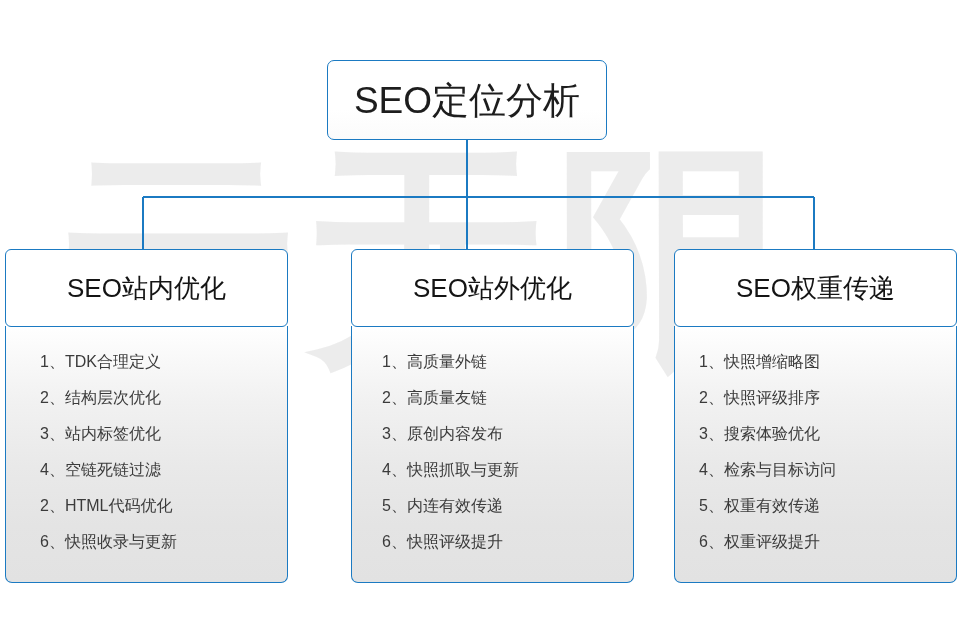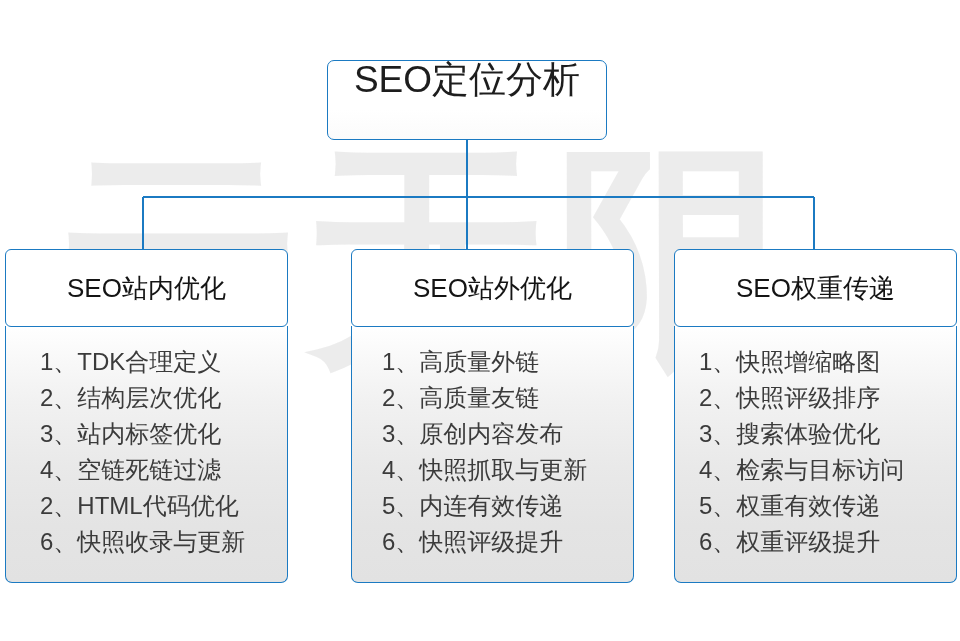--- a/index.html
+++ b/index.html
@@ -65,21 +65,21 @@
     position: absolute;
     left: 327px;
     top: 60px;
     width: 280px;
     height: 80px;
     box-sizing: border-box;
     border: 1.4px solid #1b7ac2;
     border-radius: 7px;
     background: linear-gradient(180deg, #ffffff 0%, #ffffff 62%, #fbfbfb 100%);
     display: flex;
-    align-items: flex-start;
+    align-items: center;
     justify-content: center;
     z-index: 3;
   }
   .root-title {
     font-size: 37px;
     color: #1d1d1d;
     letter-spacing: 0px;
     line-height: 1;
   }
 
@@ -138,21 +138,21 @@
     position: relative;
     z-index: 1;
   }
   .col-list {
     list-style: none;
     margin: 0;
     padding: 0;
     width: 100%;
   }
   .col-list li {
-    font-size: 24px;
+    font-size: 16px;
     line-height: 36px;
     color: #3b3b3b;
     padding-left: 34px;
     white-space: nowrap;
   }
   .col-3 .col-list li { padding-left: 24px; }
   .col-2 .col-list li { padding-left: 30px; }
 </style>
 </head>
 <body>

